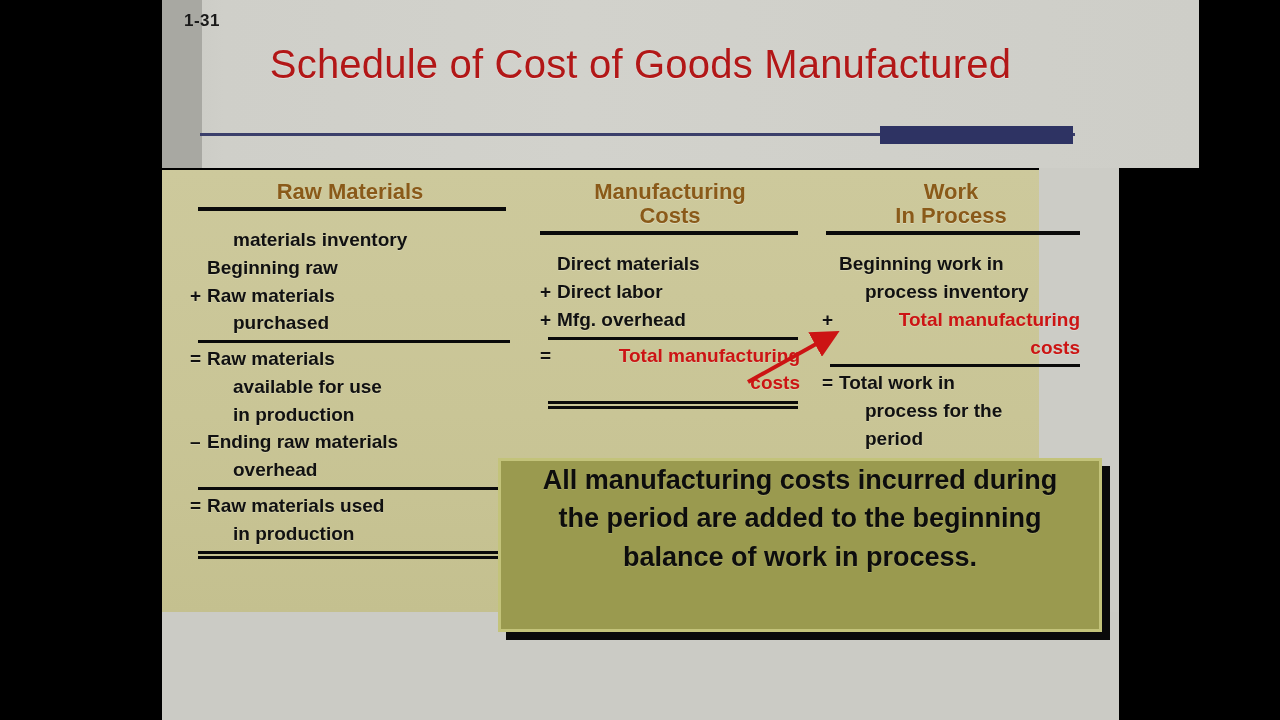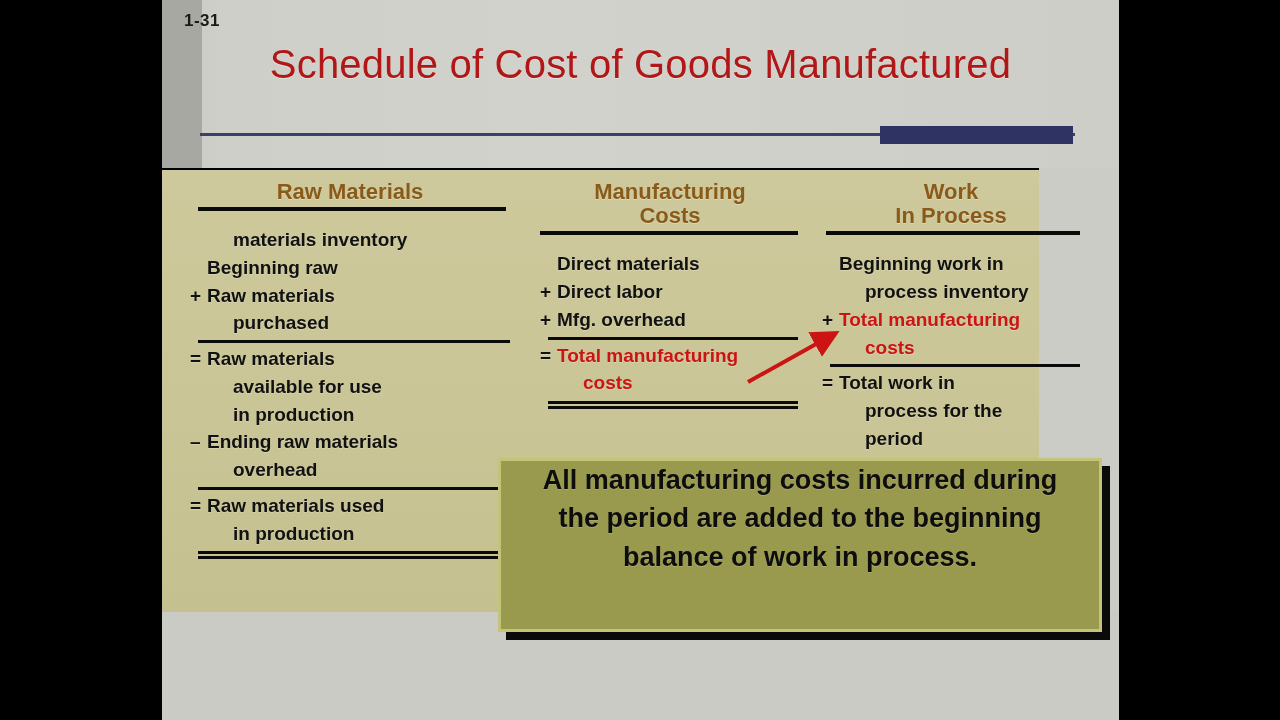--- a/index.html
+++ b/index.html
@@ -4,21 +4,21 @@
 <style>
   html,body{margin:0;padding:0;background:#000;}
   body{width:1280px;height:720px;overflow:hidden;font-family:"Liberation Sans",sans-serif;}
 
   #stage{position:relative;width:1280px;height:720px;background:#000;}
 
   
   #slide{position:absolute;left:162px;top:0;width:957px;height:720px;background:#ccccc6;}
 
   
-  #header{position:absolute;left:0;top:0;width:957px;height:168px;
+  #header{position:absolute;left:0;top:0;width:1037px;height:168px;
           background:linear-gradient(90deg,#c9c9c3 0%,#cfcfc9 6%,#d2d2cc 40%,#cecec8 100%);}
   #grayband{position:absolute;left:0;top:0;width:40px;height:168px;background:#a8a8a2;}
   #slidenum{position:absolute;left:22px;top:11px;font-size:17px;font-weight:bold;color:#1a1a1a;letter-spacing:.5px;}
   #title{position:absolute;left:0;top:42px;width:957px;text-align:center;
          font-size:40px;font-weight:normal;color:#b21717;letter-spacing:.2px;
          text-shadow:0 1px 0 rgba(255,255,255,.35);}
   #rule{position:absolute;left:38px;top:133px;width:875px;height:3px;background:#3b3f6b;}
   #rulebar{position:absolute;left:718px;top:126px;width:193px;height:18px;background:#2e3363;}
 
   
@@ -42,21 +42,21 @@
   #col1 .headrule{margin-left:8px;margin-right:4px;}
   #col2 .headrule{margin-left:0;margin-right:2px;}
   #col3 .headrule{margin-left:4px;margin-right:0;}
 
   .lines{margin-top:15px;}
   .line{display:flex;font-size:19px;font-weight:bold;color:#111;line-height:1.46;
         white-space:pre;text-shadow:0 1px 0 rgba(255,255,255,.22);}
   .op{width:17px;flex:0 0 17px;text-align:left;}
   .txt{flex:1;}
   .indent .txt{padding-left:26px;}
-  .red{color:#cc1414;}
+  .red{color:#cc1414;text-align:right;}
   .rule1{height:3px;background:#0a0a0a;margin:3px 0 2px 8px;}
   .rule2{height:3px;background:#0a0a0a;margin:4px 0 0 8px;
          box-shadow:0 5px 0 0 #0a0a0a;}
   #col2 .rule1,#col2 .rule2{margin-left:8px;margin-right:2px;}
   #col3 .rule1,#col3 .rule2{margin-left:8px;margin-right:0;}
 
   
   #arrow{position:absolute;left:580px;top:150px;width:110px;height:70px;pointer-events:none;}
 
   

